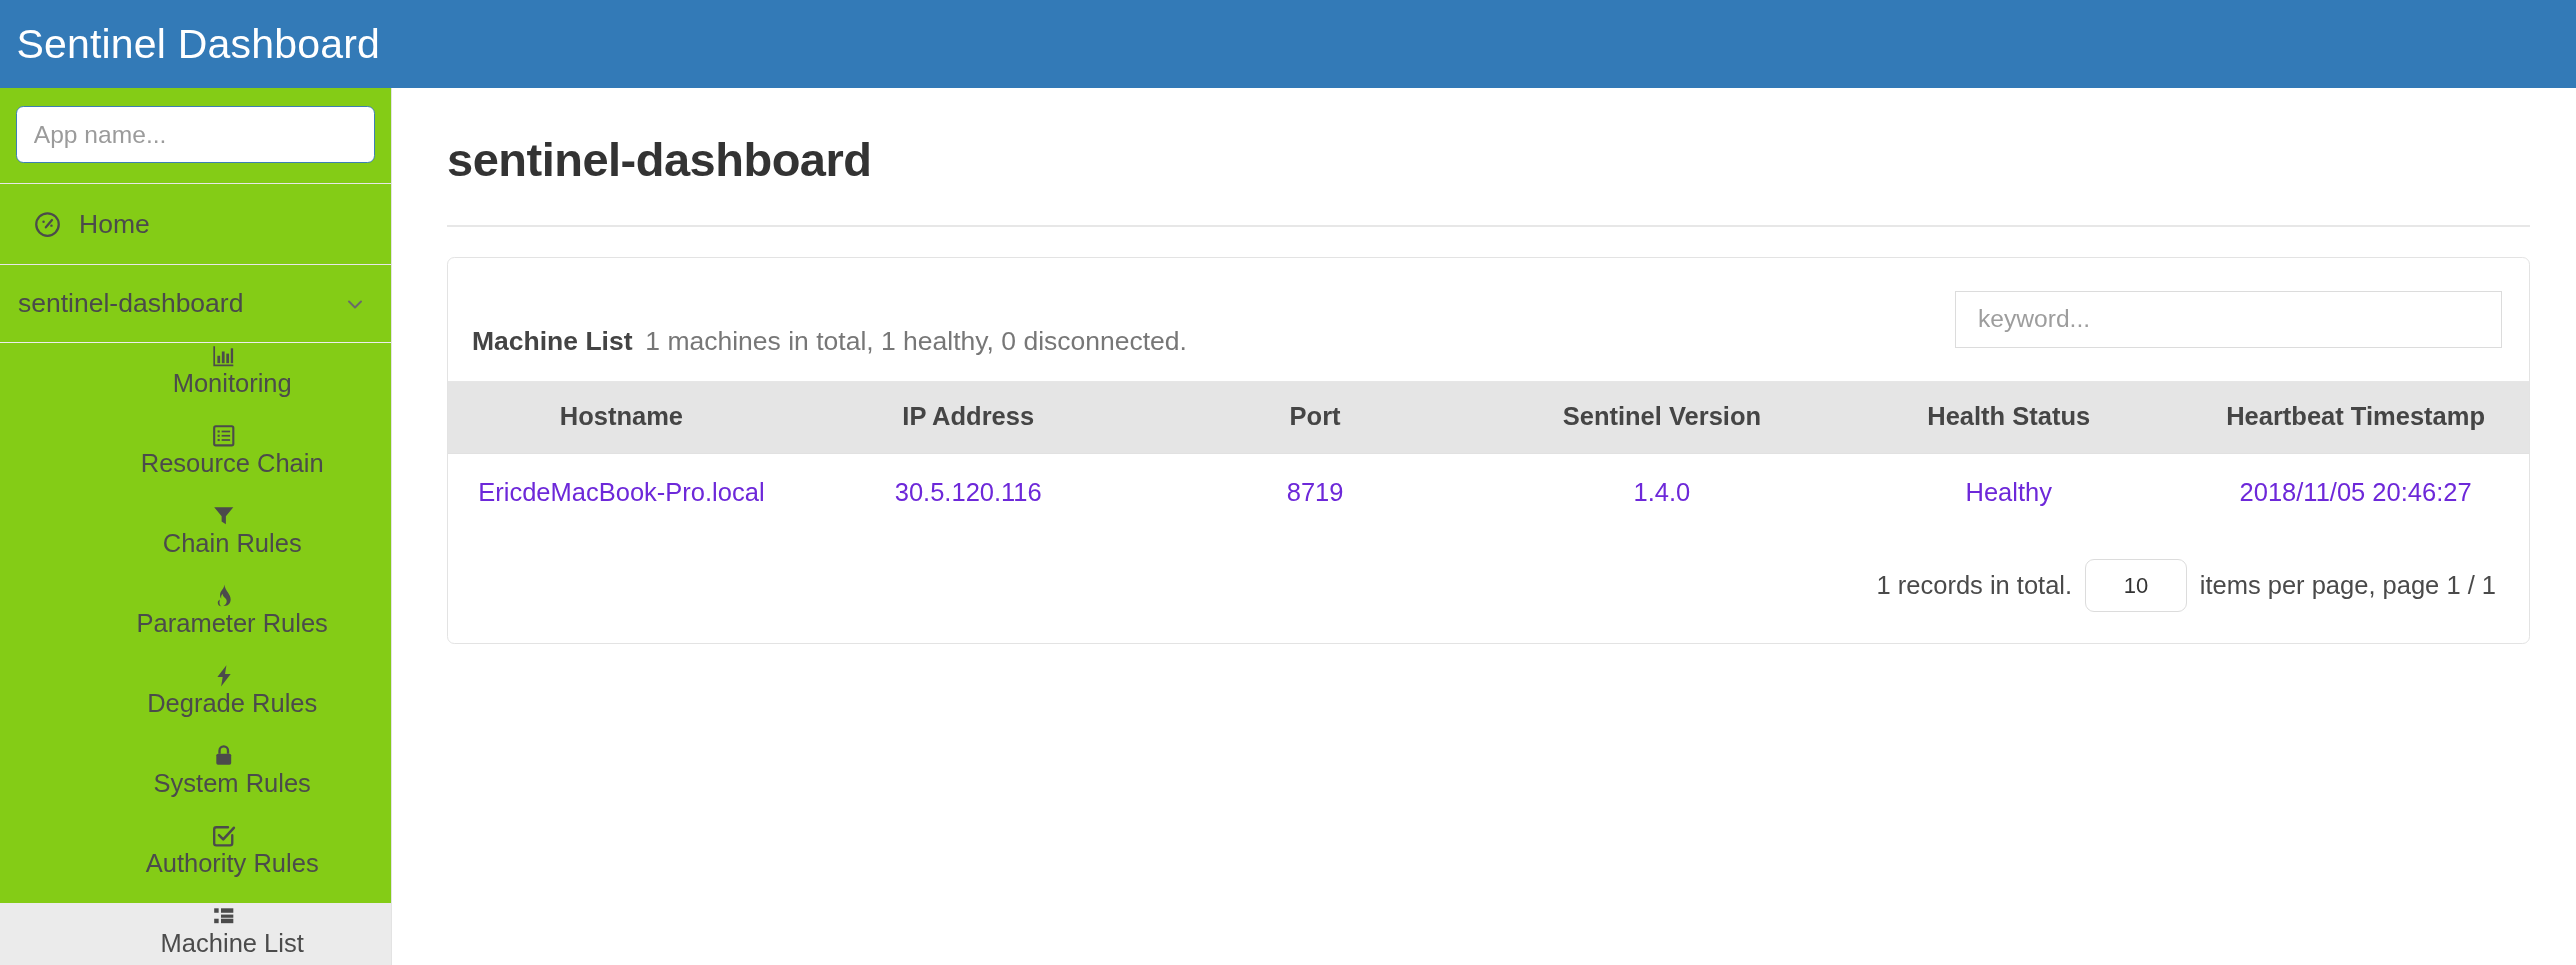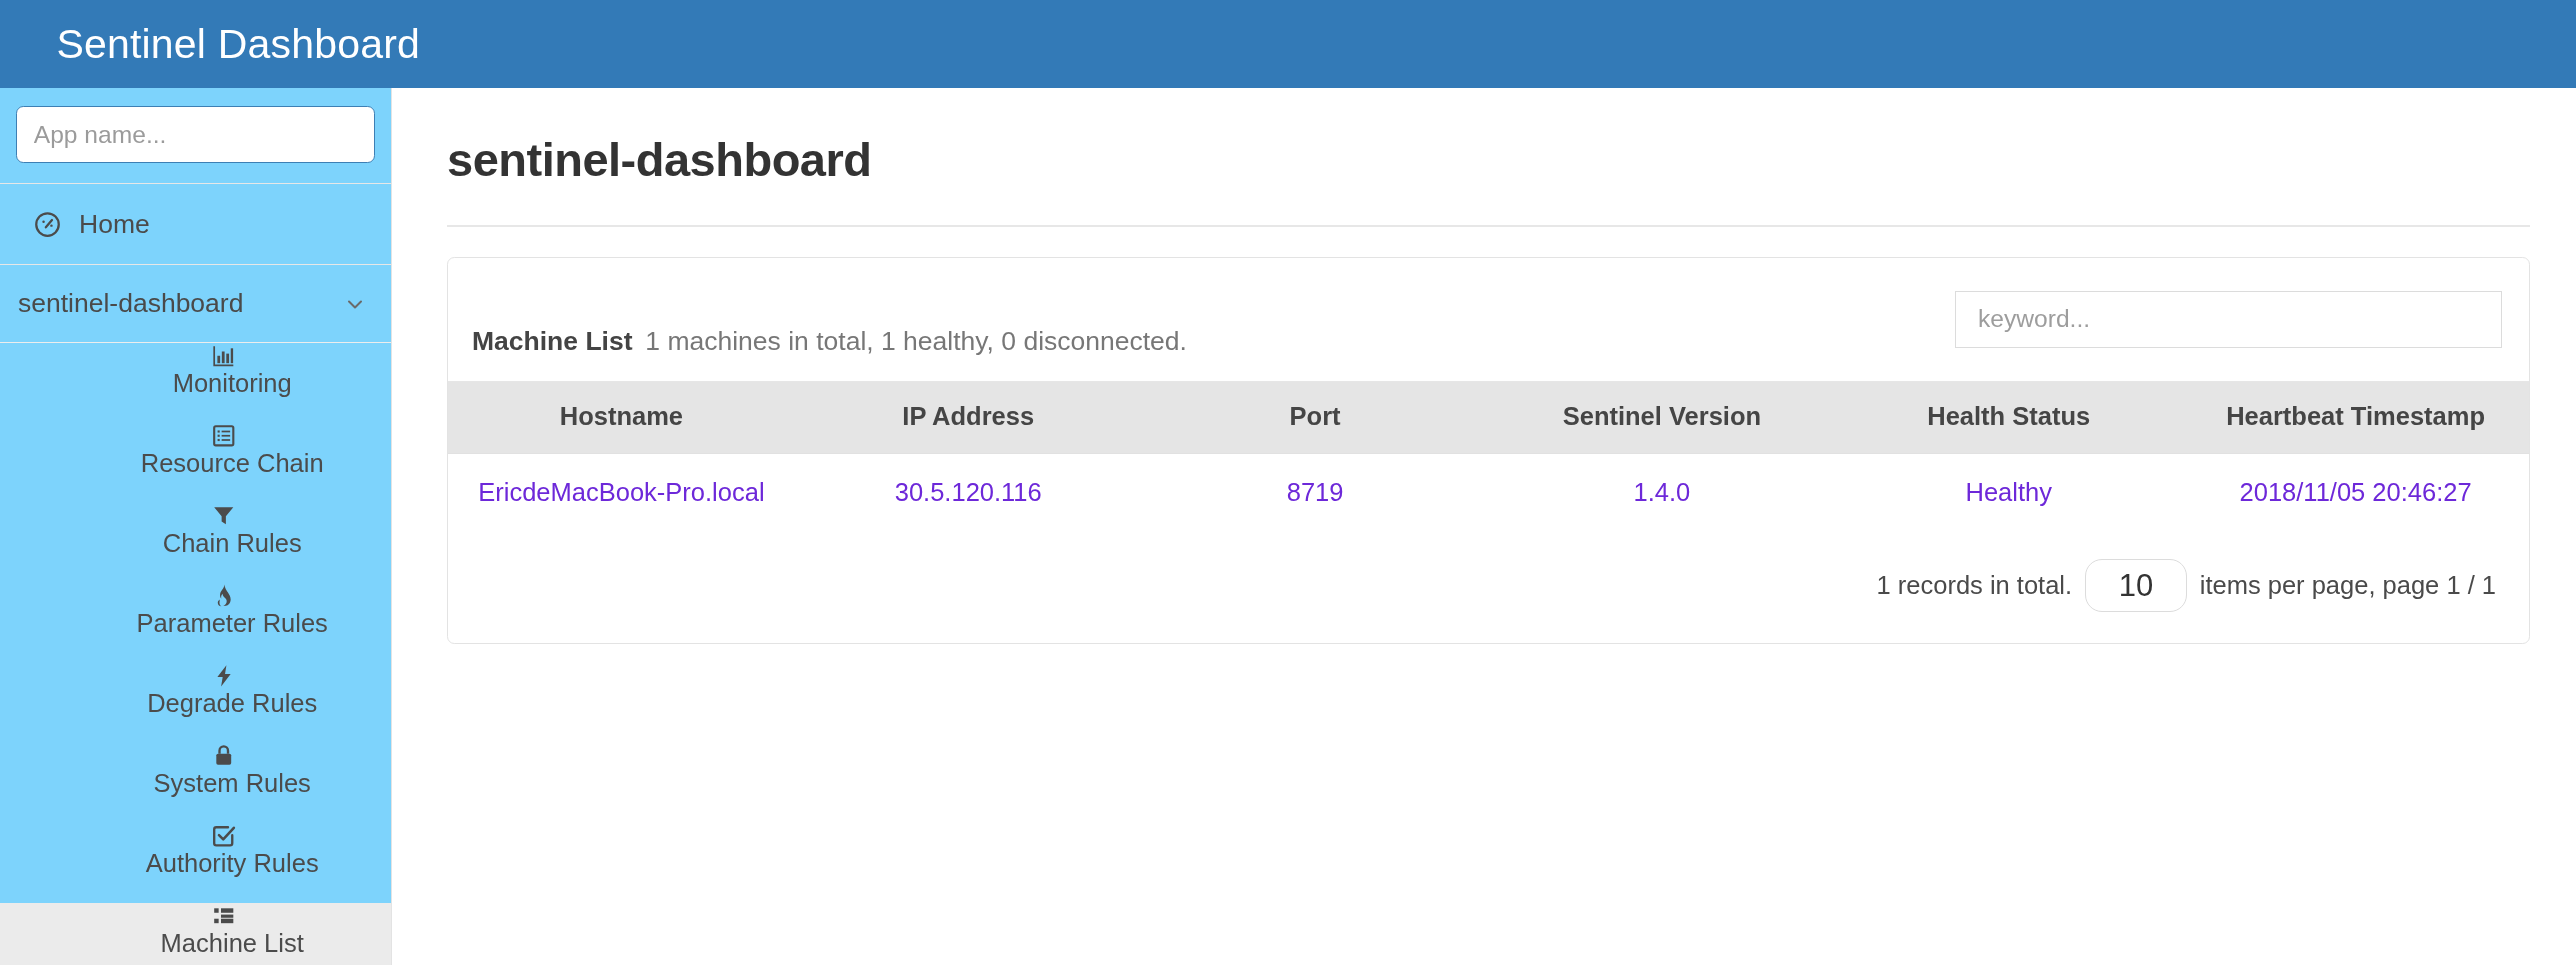--- a/index.html
+++ b/index.html
@@ -10,36 +10,36 @@
     background: #ffffff;
     font-family: "Liberation Sans", sans-serif;
     -webkit-font-smoothing: antialiased;
   }
 
   
   .topbar {
     position: absolute; top: 0; left: 0;
     width: 2576px; height: 88px;
     background: #337ab7;
-    display: flex; align-items: center; padding-left: 40px;
+    display: flex; align-items: center;
   }
   .brand {
     color: #ffffff;
     font-size: 41px;
     font-weight: 400;
     letter-spacing: 0.2px;
     padding-left: 16.4px;
     line-height: 1;
   }
 
   
   .sidebar {
     position: absolute; top: 88px; left: 0;
     width: 392px; height: 877px;
-    background: #7dd3fc;
+    background: #84cc16;
     border-right: 1.8px solid #e3e3e3;
   }
   .search-wrap {
     padding: 18px 16.4px 20px 16.4px;
   }
   .input-group {
     display: flex;
     border: 1.8px solid #3d7fb4;
     border-radius: 7.3px;
     background: #ffffff;
@@ -169,25 +169,25 @@
   .pagination {
     display: flex; align-items: center; justify-content: flex-end;
     padding: 27px 33px 31px 0;
     font-size: 25.5px;
     color: #4a4a4a;
   }
   .per-page {
     width: 102px; height: 53px;
     margin: 0 12.8px;
     border: 1.8px solid #dcdcdc;
-    border-radius: 17px;
+    border-radius: 9px;
     outline: none;
     text-align: center;
     font-family: "Liberation Sans", sans-serif;
-    font-size: 31px;
+    font-size: 22px;
     color: #333;
     background: #fff;
   }
 </style>
 </head>
 <body>
 
 <div class="topbar">
   <div class="brand">Sentinel Dashboard</div>
 </div>

